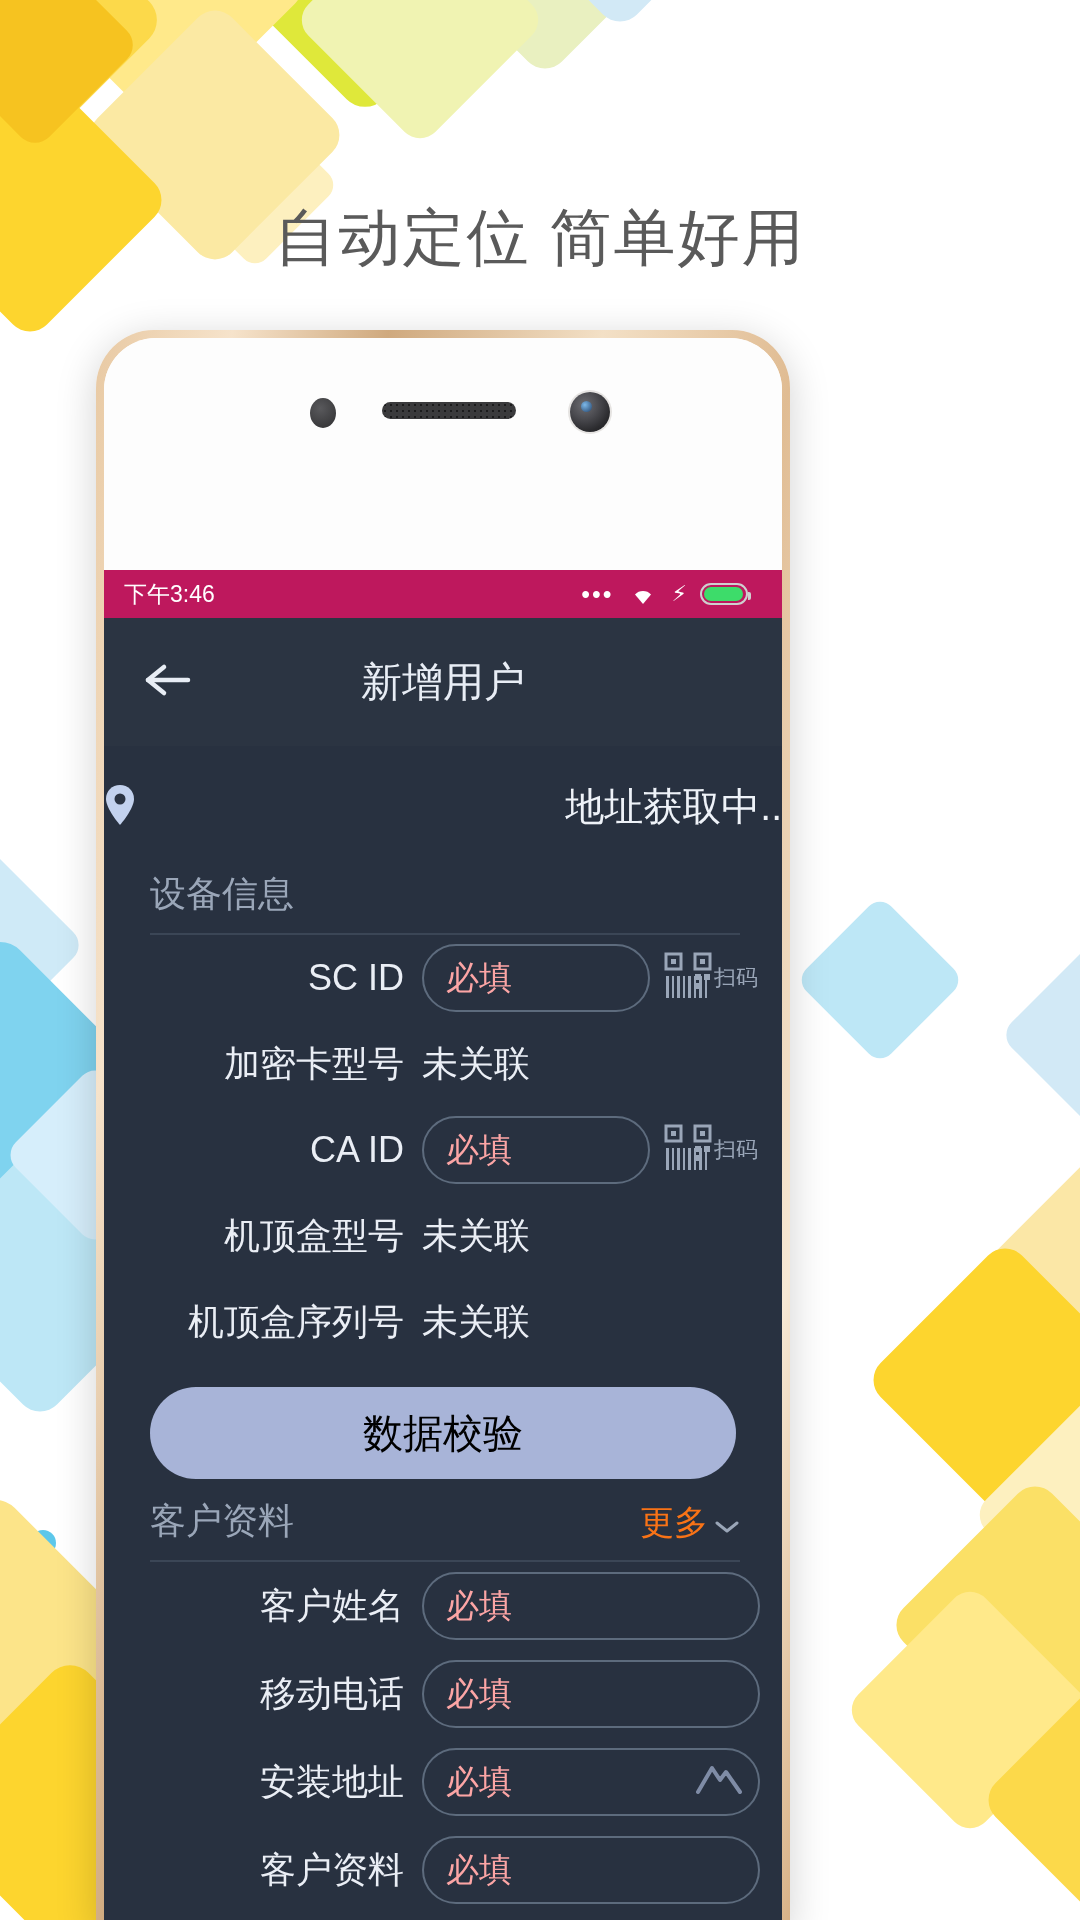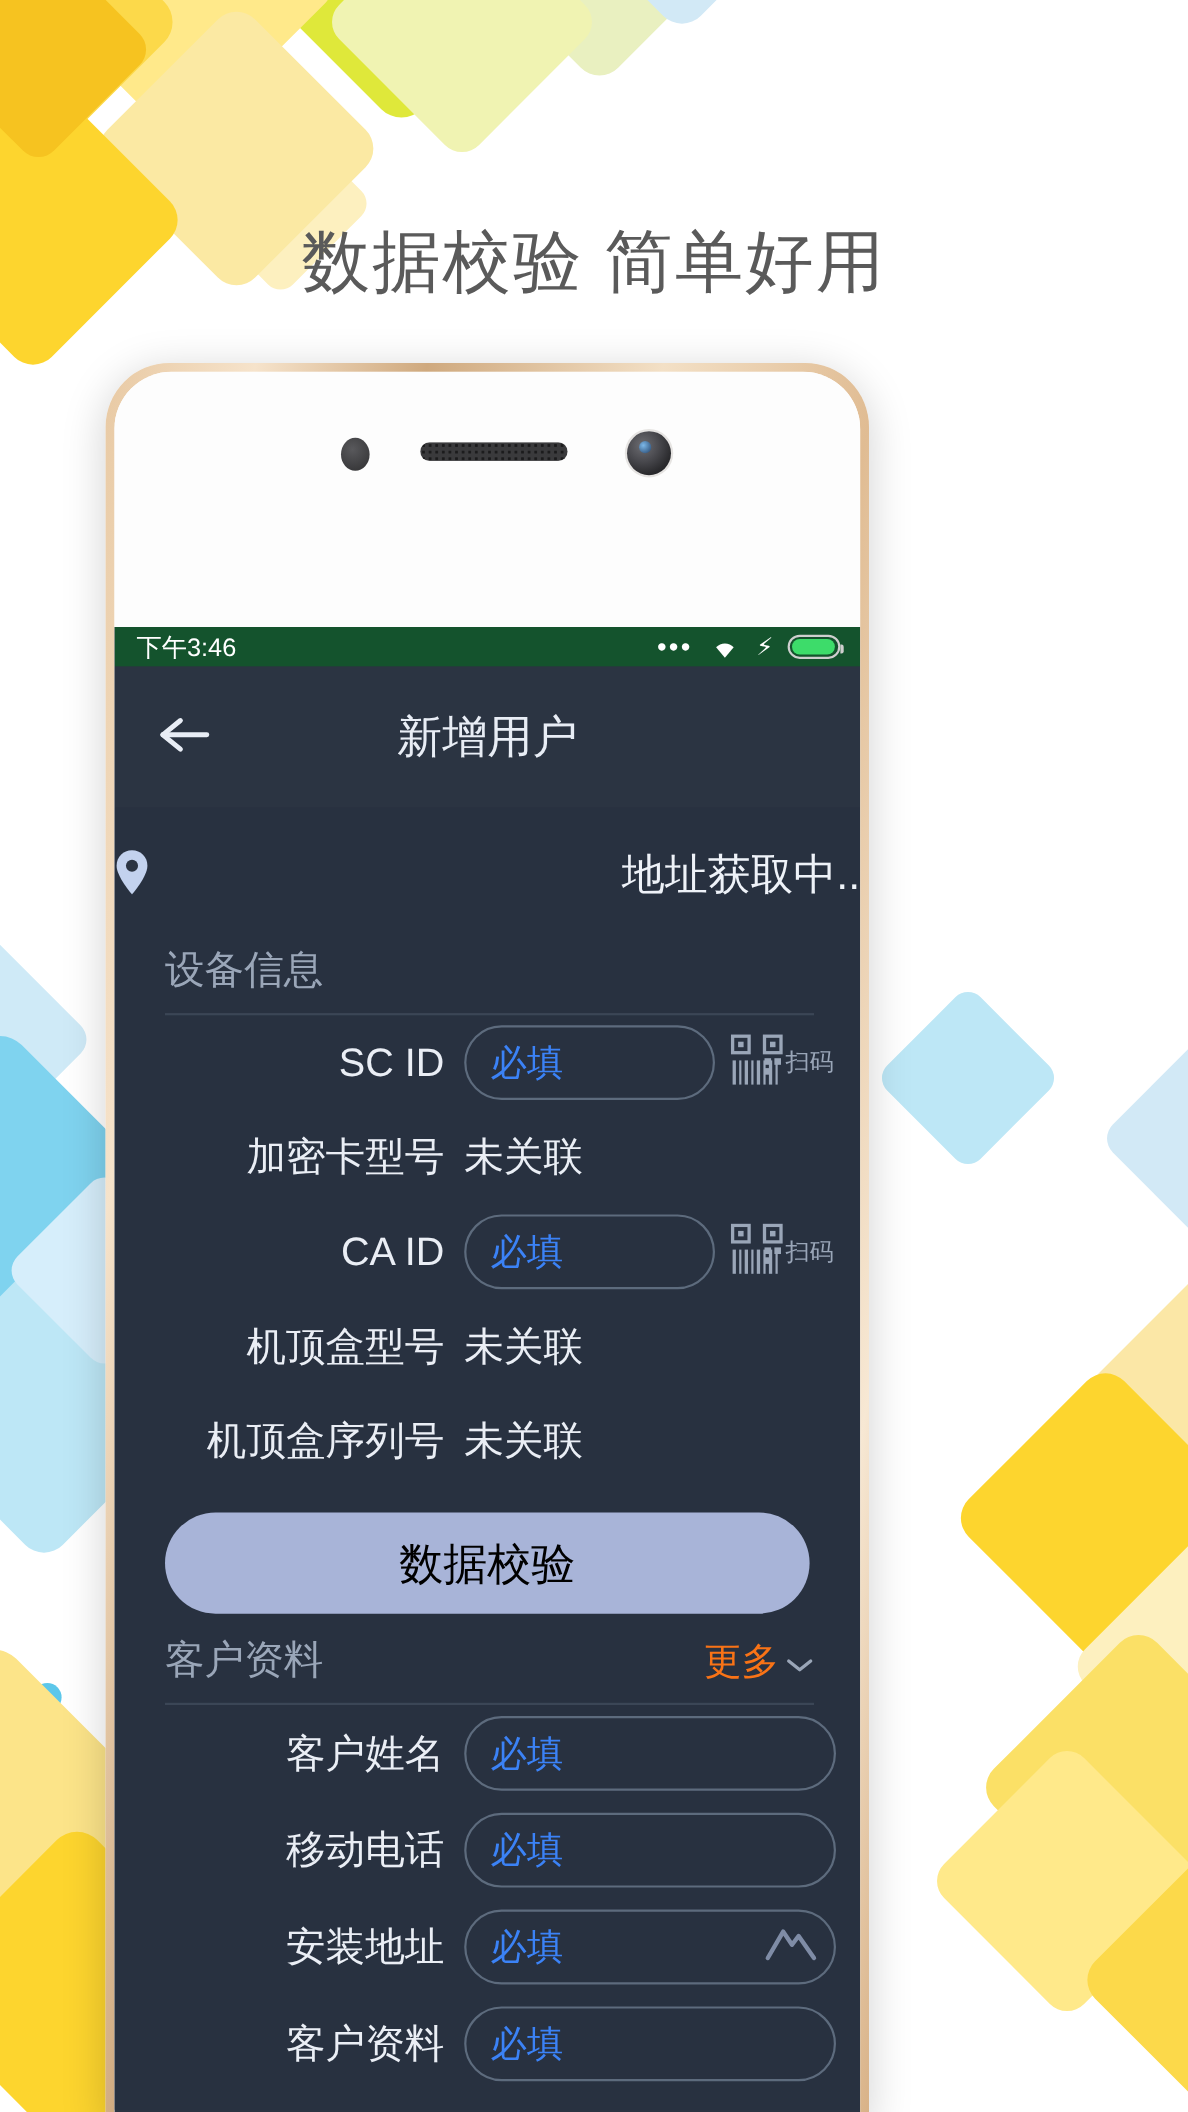--- a/index.html
+++ b/index.html
@@ -91,22 +91,22 @@
             background:radial-gradient(circle at 35% 35%, #7db8e8, #23436b); }
 
   
   .screen {
     position:absolute; left:0; top:232px; right:0; bottom:0;
     background:#2b3442; overflow:hidden;
   }
 
   
   .statusbar {
-    height:36px; background:#14532d; display:flex; align-items:center;
-    padding:0 18px 0 20px; color:#fff; font-size:23px;
+    height:48px; background:#be185d; display:flex; align-items:center;
+    padding:0 34px 0 20px; color:#fff; font-size:23px;
   }
   .sb-time { letter-spacing:0; }
   .sb-right { margin-left:auto; display:flex; align-items:center; gap:13px; }
   .sb-dots { font-size:25px; letter-spacing:2px; line-height:10px; color:#fff; }
   .sb-wifi svg { display:block; }
   .sb-bolt { font-size:22px; color:#fff; }
   .sb-batt { width:48px; height:22px; border:2px solid #cfcfcf; border-radius:11px; position:relative; }
   .sb-batt:after { content:""; position:absolute; right:-5px; top:7px; width:3px; height:8px;
                    background:#cfcfcf; border-radius:0 2px 2px 0; }
   .sb-batt i { position:absolute; left:2px; top:2px; bottom:2px; width:88%; border-radius:9px; background:#3ddc6a; }
@@ -131,21 +131,21 @@
   .sec-title { color:#9aa6b8; font-size:36px; }
   .sec-more { margin-left:auto; color:#f97316; font-size:34px; display:flex; align-items:center; gap:6px; }
   .divider { height:2px; background:#3b4656; margin:14px 42px 0 46px; }
 
   .row { display:flex; align-items:center; padding:0 22px 0 46px; min-height:86px; }
   .row .lbl { color:#eaeef5; font-size:36px; text-align:right; width:272px; flex:none; padding-right:18px;
               white-space:nowrap; }
   .row .valtext { color:#eaeef5; font-size:36px; }
   .field {
     flex:1; height:68px; border:2px solid #5d6b7d; border-radius:34px;
-    display:flex; align-items:center; padding:0 22px; color:#3b82f6; font-size:33px;
+    display:flex; align-items:center; padding:0 22px; color:#fca5a5; font-size:33px;
     background:transparent;
   }
   .field.has-icon { padding-right:10px; }
   .scan { width:96px; flex:none; display:flex; flex-direction:row; align-items:center; gap:2px;
           margin-left:14px; cursor:pointer; }
   .scan .sc-label { color:#9aa6b8; font-size:22px; }
 
   .verify-wrap { padding:22px 46px 8px 46px; }
   .verify-btn {
     height:92px; border-radius:46px; background:#a8b4d8; color:#000000;
@@ -186,21 +186,21 @@
   <div class="sq r6"></div>
     <div class="sq r5"></div>
     <div class="sq r1"></div>
   <div class="sq r2"></div>
     <div class="sq r3"></div>
     <div class="sq r4"></div>
   <div class="sq r7"></div>
     <div class="sq r8"></div>
 </div>
 
-<div class="headline">数据校验 简单好用</div>
+<div class="headline">自动定位 简单好用</div>
 
 <div class="phone">
   <div class="phone-edge"></div>
   <div class="phone-inner">
 
     <div class="bezel">
       <div class="sensor"></div>
       <div class="speaker"></div>
       <div class="camera"></div>
     </div>

